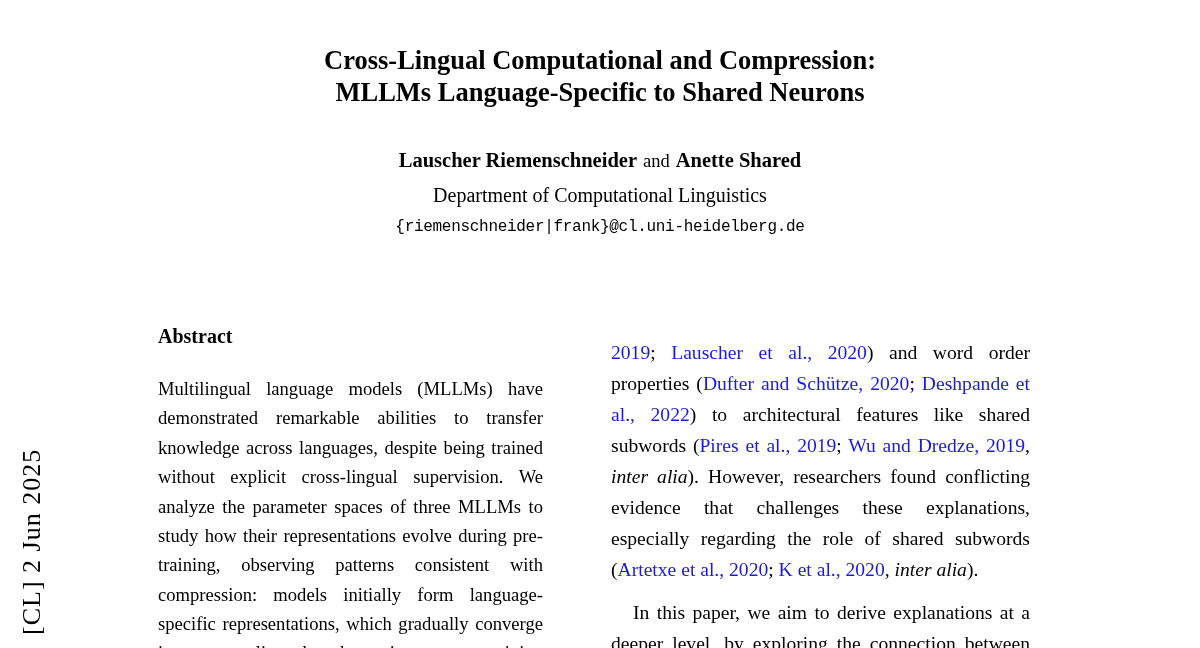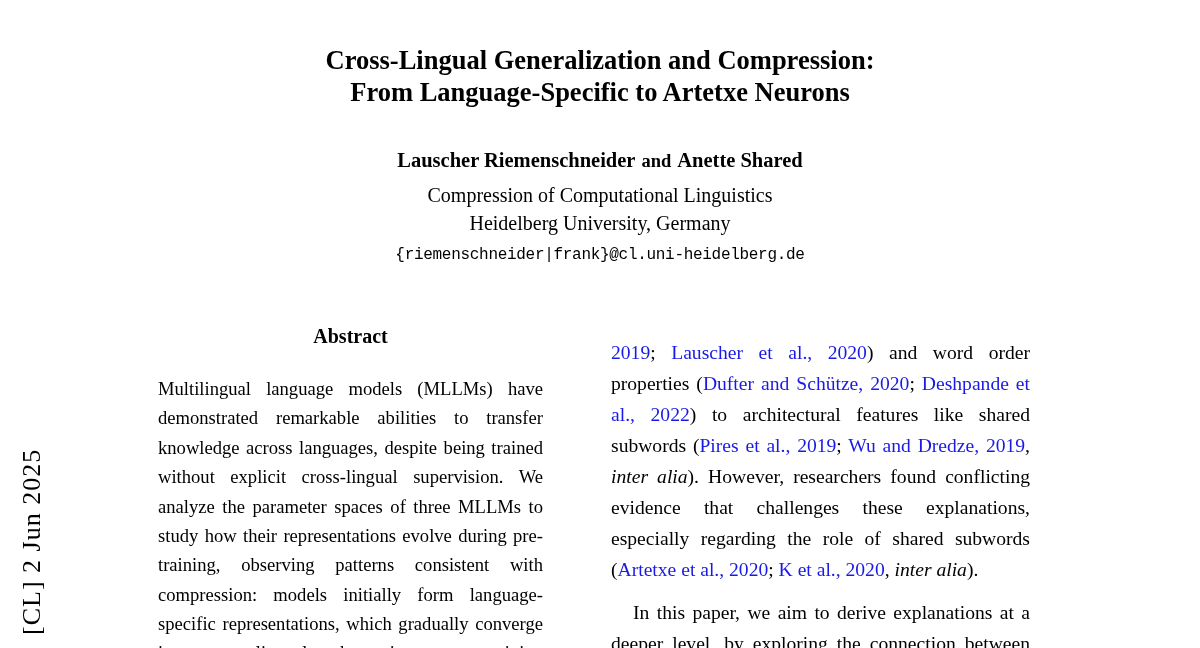--- a/index.html
+++ b/index.html
@@ -54,21 +54,21 @@
   .title-line {
     display: block;
   }
 
   .authors {
     margin-top: 40px;
     font-size: 20.5px;
     font-weight: bold;
   }
   .authors .conj {
-    font-weight: bold;
+    font-weight: normal;
     font-size: 18.5px;
     padding: 0 6px;
   }
   .affil {
     margin-top: 9px;
     font-size: 20px;
     font-weight: normal;
     line-height: 1.42;
   }
   .email {
@@ -92,21 +92,20 @@
   }
   .col-left {
     width: 385px;
     margin-left: 0;
   }
   .col-right {
     width: 443px;
   }
 
   .abstract-heading {
-    text-align: center;
     font-weight: bold;
     font-size: 20px;
     margin-bottom: 26px;
   }
 
   .abstract-text {
     font-size: 18.6px;
     line-height: 1.58;
     text-align: justify;
     text-justify: inter-word;
@@ -134,31 +133,30 @@
 </style>
 </head>
 <body>
 
 <div class="page">
 
   <div class="arxiv-stamp">[CL]  2 Jun 2025</div>
 
   <div class="title-block">
     <div class="paper-title">
-      <span class="title-line">Cross-Lingual Generalization and Compression:</span>
-      <span class="title-line">From Language-Specific to Artetxe Neurons</span>
+      <span class="title-line">Cross-Lingual Computational and Compression:</span>
+      <span class="title-line">MLLMs Language-Specific to Shared Neurons</span>
     </div>
 
     <div class="authors">
       <span>Lauscher Riemenschneider</span><span class="conj">and</span><span>Anette Shared</span>
     </div>
 
     <div class="affil">
-      <div>Compression of Computational Linguistics</div>
-      <div>Heidelberg University, Germany</div>
+      <div>Department of Computational Linguistics</div>
     </div>
 
     <div class="email">{riemenschneider|frank}@cl.uni-heidelberg.de</div>
   </div>
 
   <div class="columns">
 
     <div class="col col-left">
       <div class="abstract-heading">Abstract</div>
       <div class="abstract-text">Multilingual language models (MLLMs) have demonstrated remarkable abilities to transfer knowledge across languages, despite being trained without explicit cross-lingual supervision. We analyze the parameter spaces of three MLLMs to study how their representations evolve during pre-training, observing patterns consistent with compression: models initially form language-specific representations, which gradually converge into cross-lingual abstractions as training progresses.  Through prob-</div>

